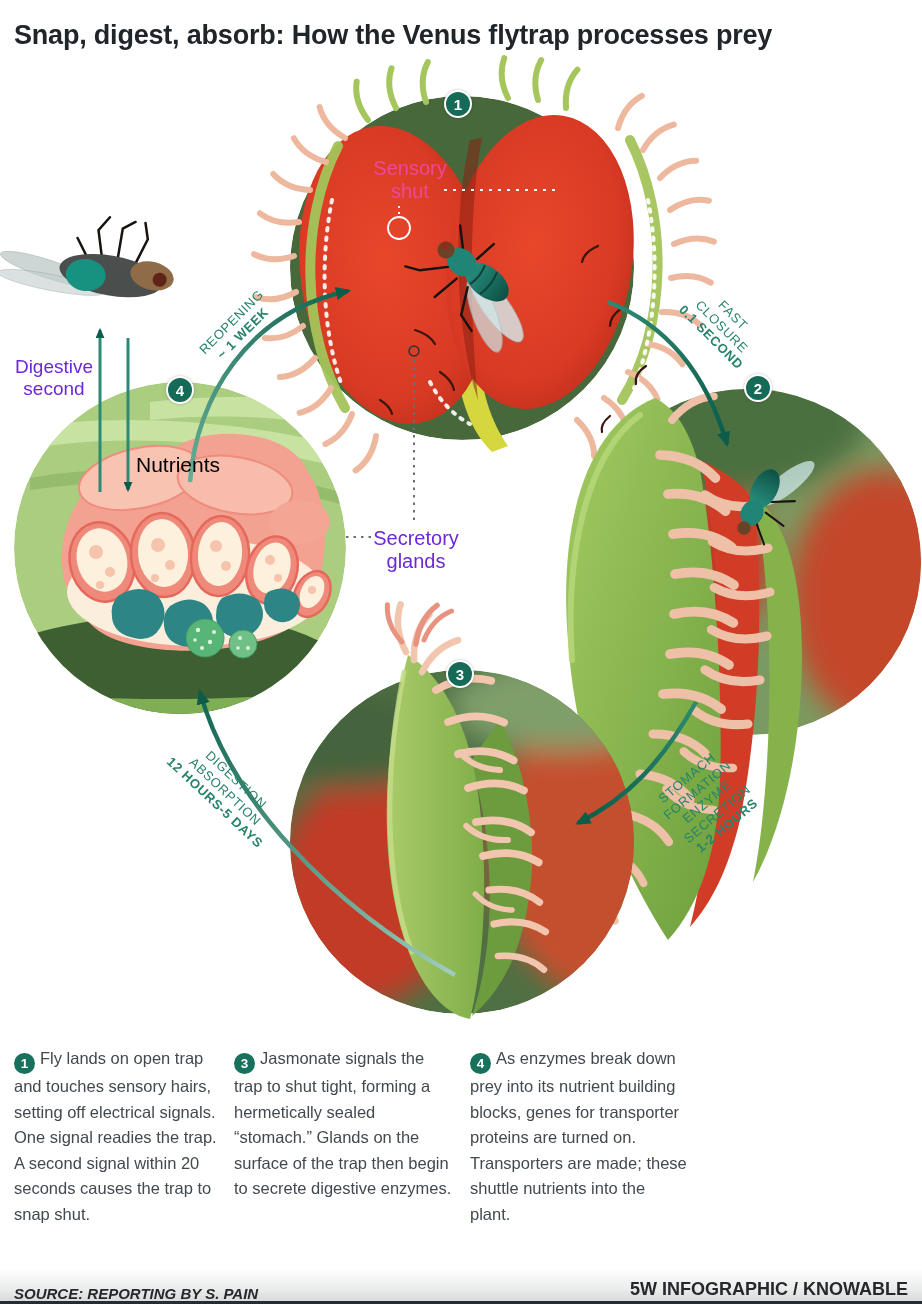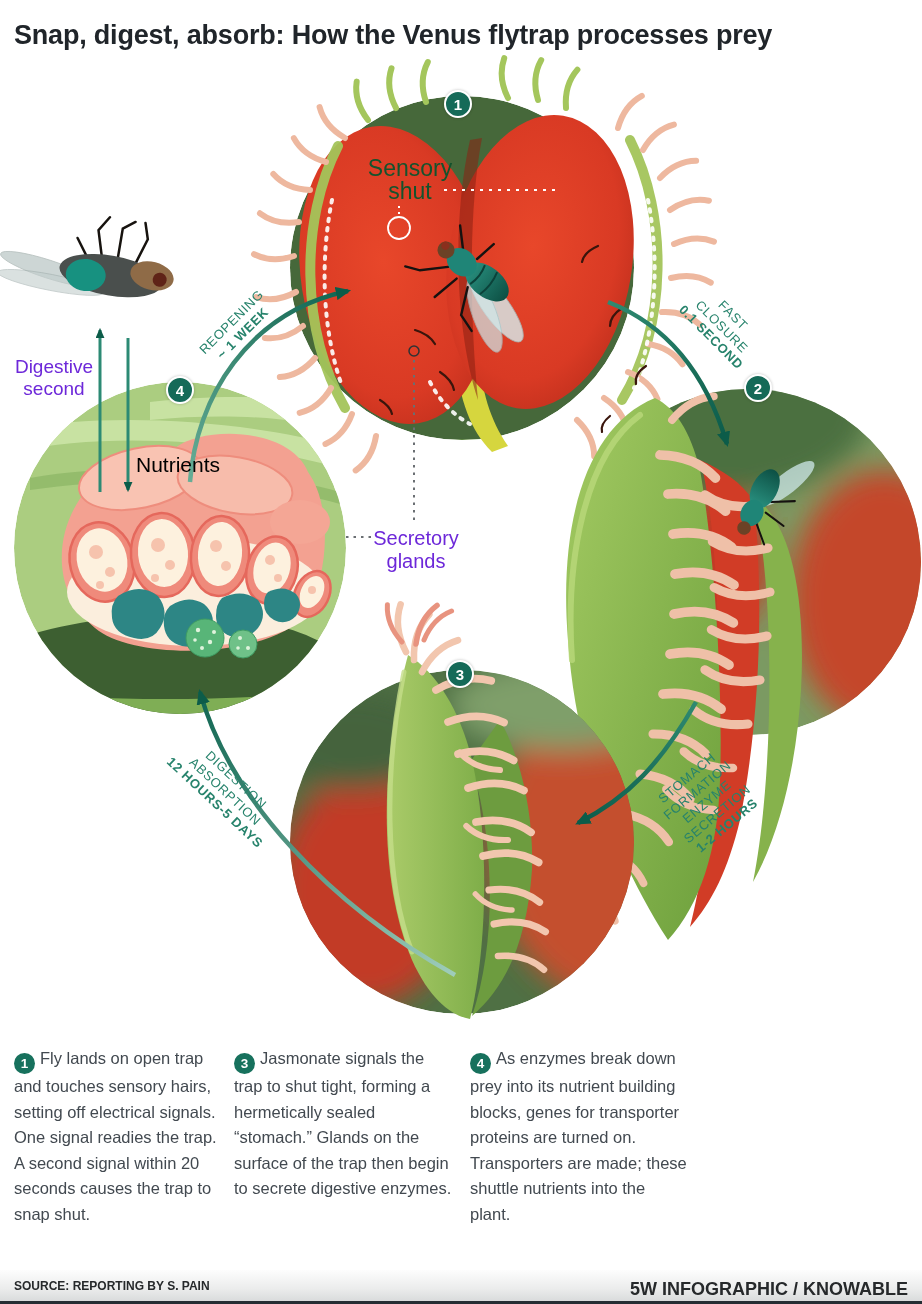--- a/index.html
+++ b/index.html
@@ -12,35 +12,35 @@
   .badge{position:absolute;width:24px;height:24px;border-radius:50%;background:#156a58;
          border:2.5px solid #ffffff;color:#fff;font-size:15px;font-weight:bold;
          display:flex;align-items:center;justify-content:center;
          box-shadow:0 0 3px rgba(0,0,0,.25);box-sizing:content-box;}
   
   .rlab{position:absolute;text-align:center;color:#27836c;font-size:13px;line-height:15.5px;
         letter-spacing:.7px;font-weight:500;}
   .rlab .t{font-weight:bold;}
   
   .callout{position:absolute;text-align:center;line-height:23px;}
-  .callout.white{color:#14532d;font-size:23px;}
+  .callout.white{color:#ec4899;font-size:20px;}
   .callout.gray{color:#6d28d9;font-size:20px;}
   .callout.teal{color:#000000;font-size:21px;}
   
   .steps{position:absolute;left:14px;top:1046px;width:894px;display:grid;
          grid-template-columns:205px 221px 218px 208px;column-gap:15px;}
   .step{font-size:16.5px;line-height:25.5px;color:#424950;}
   .sb{display:inline-flex;width:21px;height:21px;border-radius:50%;background:#17715d;
       color:#fff;font-size:13.5px;font-weight:bold;align-items:center;justify-content:center;
       vertical-align:-4px;margin-right:5px;}
   
   .footer{position:absolute;left:0;top:1270px;width:922px;height:34px;
           background:linear-gradient(180deg,#fdfdfd 0%,#ebecec 55%,#d5d7d8 100%);}
   .footer:after{content:"";position:absolute;left:0;bottom:0;width:100%;height:3px;background:#252d33;}
-  .footer .src{position:absolute;left:14px;top:9px;font-size:12px;font-weight:bold;color:#26292b;}
+  .footer .src{position:absolute;left:14px;top:15px;font-size:15px;font-weight:bold;color:#26292b;font-style:italic;}
   .footer .cr{position:absolute;right:14px;top:9px;font-size:18px;font-weight:bold;color:#26292b;}
 </style>
 </head>
 <body>
 
 <div class="canvas">
 
   <div class="title">Snap, digest, absorb: How the Venus flytrap processes prey</div>
 
   <svg class="art" width="922" height="1040" viewBox="0 0 922 1040">

